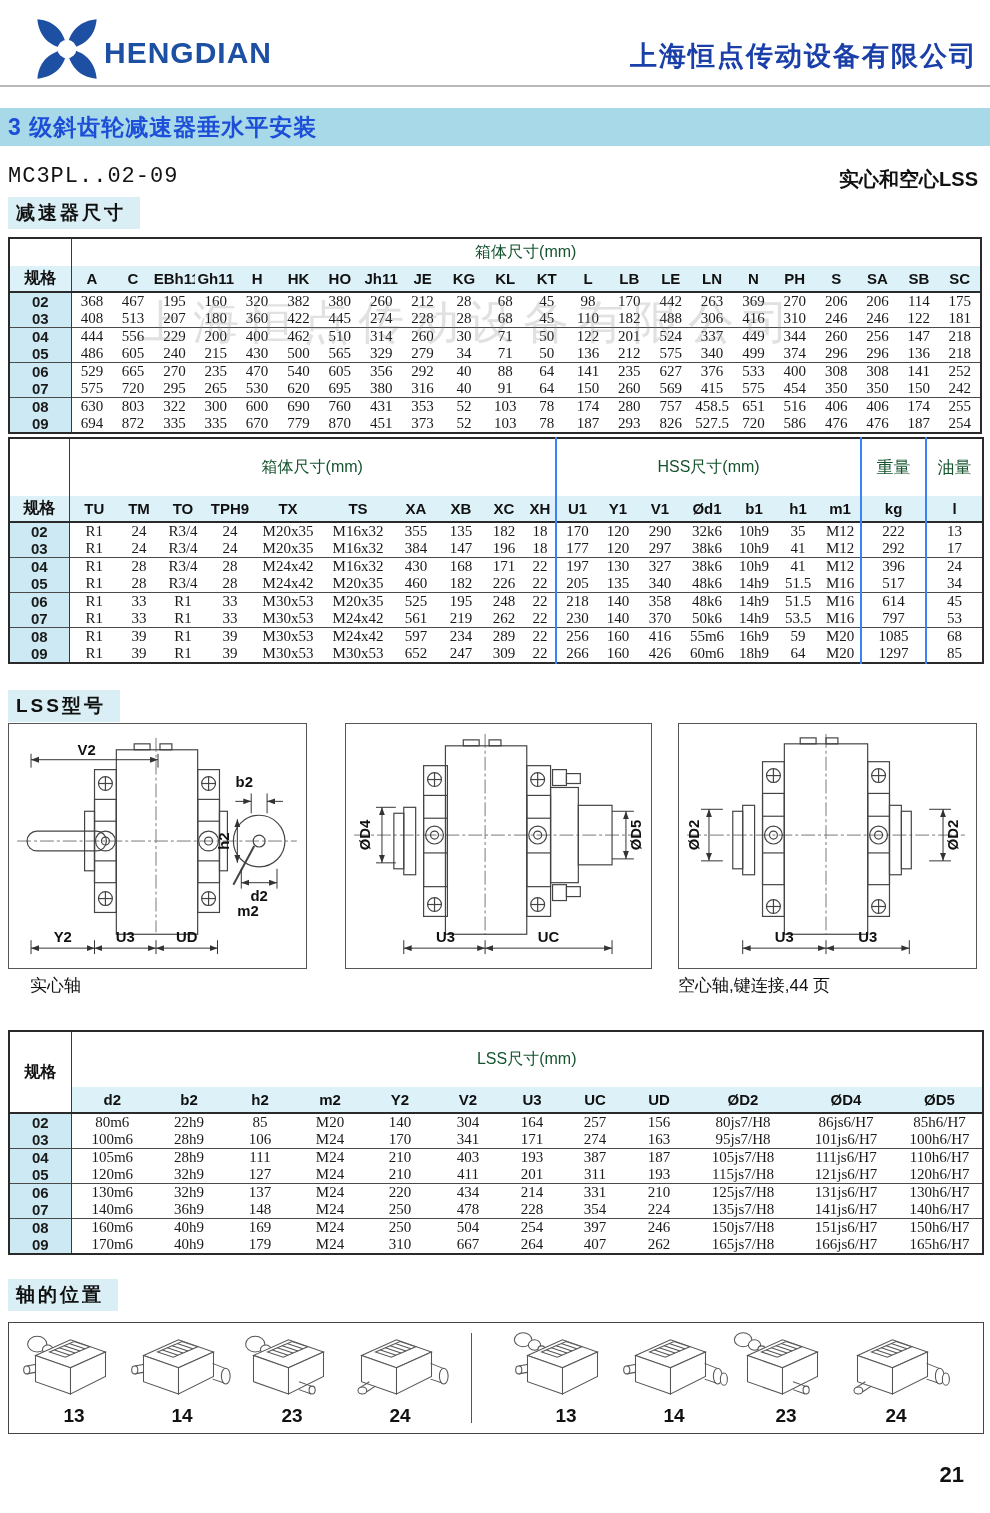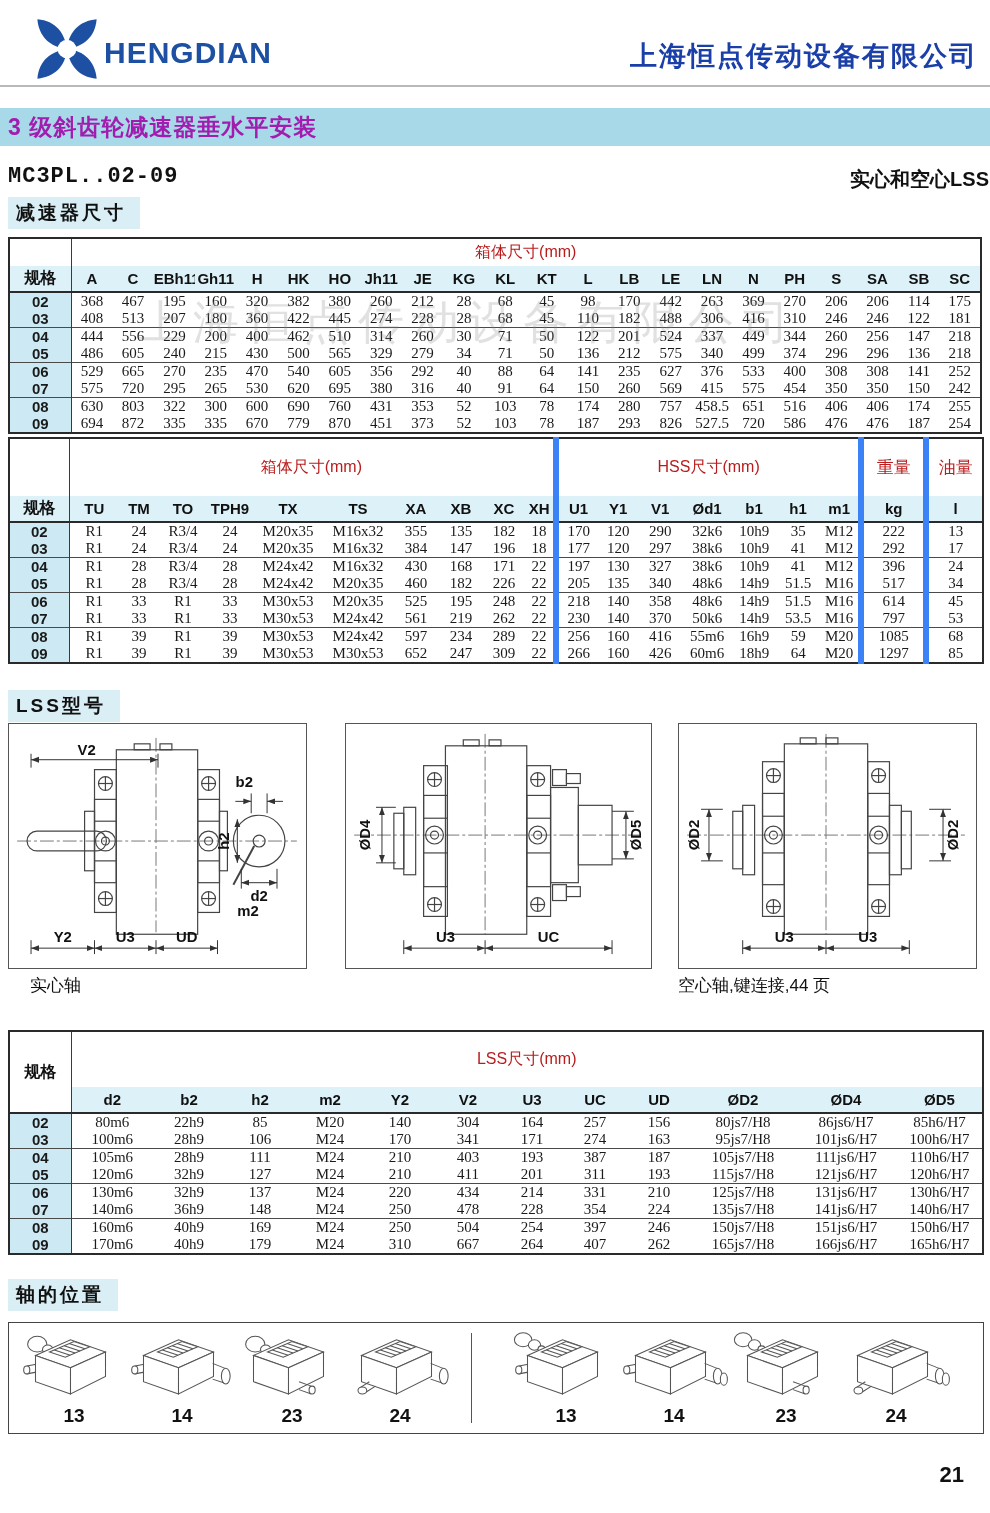--- a/index.html
+++ b/index.html
@@ -8,48 +8,48 @@
   
   .brand-text{position:absolute;left:104px;top:36px;font-size:30px;font-weight:600;
               color:#1d50a2;letter-spacing:1px;}
   .company{position:absolute;right:12px;top:38px;font-size:27px;font-weight:bold;
            color:#1a3fa8;font-family:"Liberation Serif",serif;letter-spacing:2px;}
   .header-rule{position:absolute;left:0;top:85px;width:990px;border-top:2px solid #b9b9b9;}
   .logo{position:absolute;left:28px;top:10px;}
   
   .title-bar{position:absolute;left:0;top:108px;width:990px;height:38px;background:#a7d9e8;
              font-size:23px;font-weight:bold;line-height:38px;padding-left:8px;box-sizing:border-box;
-             letter-spacing:1px;color:#a21caf;}
+             letter-spacing:1px;color:#1d4ed8;}
   .model{position:absolute;left:8px;top:164px;font-family:"Liberation Mono",monospace;
-         font-size:22px;font-weight:bold;letter-spacing:1px;}
-  .shaft-note{position:absolute;right:1px;top:166px;font-size:20px;font-weight:bold;}
+         font-size:22px;font-weight:normal;letter-spacing:1px;}
+  .shaft-note{position:absolute;right:12px;top:166px;font-size:20px;font-weight:bold;}
   .sec-label{position:absolute;left:8px;background:#d9eff5;font-size:19px;font-weight:bold;
              padding:3px 14px 3px 8px;letter-spacing:3px;}
   #lbl1{top:197px;} #lbl2{top:690px;} #lbl3{top:1279px;}
   
   table{position:absolute;left:8px;border-collapse:collapse;table-layout:fixed;width:974px;
         background:#fff;border:2px solid #2a2a2a;}
   #t1{top:237px;} #t2{top:437px;} #t3{top:1030px;}
   th,td{padding:0;margin:0;text-align:center;white-space:nowrap;overflow:hidden;font-weight:normal;}
   thead{border-bottom:2px solid #2a2a2a;}
-  .grp{font-size:16px;font-family:"Liberation Sans",sans-serif;color:#b91c1c;}
+  .grp{font-size:16px;font-family:"Liberation Sans",sans-serif;color:#14532d;}
   #t1 thead tr:first-child{height:28px;}
   #t2 thead tr:first-child{height:58px;}
   #t3 thead tr:first-child th.grp{height:55px;}
   .band{background:#ddf1f8;height:25px;font-family:"Liberation Sans",sans-serif;
         font-weight:bold;font-size:15px;}
   .wt{font-size:17px;font-weight:normal;}
   .spech{background:#ddf1f8;font-weight:bold;font-size:16px;border-right:1px solid #3a3a3a;}
   .spech3{background:#fff;font-weight:bold;font-size:16px;border-right:1px solid #3a3a3a;}
   .corner{border-right:1px solid #3a3a3a;background:#fff;}
   tbody td{height:17px;font-family:"Liberation Serif",serif;font-size:15px;color:#1a1a1a;}
   tbody td.spec{background:#cdeaf4;font-family:"Liberation Sans",sans-serif;font-weight:bold;
                 font-size:15px;border-right:1px solid #3a3a3a;}
   tr.gend{border-bottom:1px solid #4a4a4a;}
-  .vl{border-left:6px solid #3b82f6;}
+  .vl{border-left:2px solid #3b82f6;}
   
   .watermark{position:absolute;left:138px;top:292px;font-size:46px;letter-spacing:9px;
              color:rgba(140,140,140,0.26);font-family:"Liberation Serif",serif;
              white-space:nowrap;pointer-events:none;}
   
   .dwg{position:absolute;top:723px;height:244px;border:1px solid #555;background:#fff;}
   #dwg1{left:8px;width:297px;} #dwg2{left:345px;width:305px;} #dwg3{left:678px;width:297px;}
   .caption{position:absolute;top:974px;font-size:17px;font-family:Liberation Sans, sans-serif;}
   #cap1{left:30px;} #cap2{left:345px;width:305px;text-align:center;}
   #cap3{left:678px;width:297px;text-align:left;}

